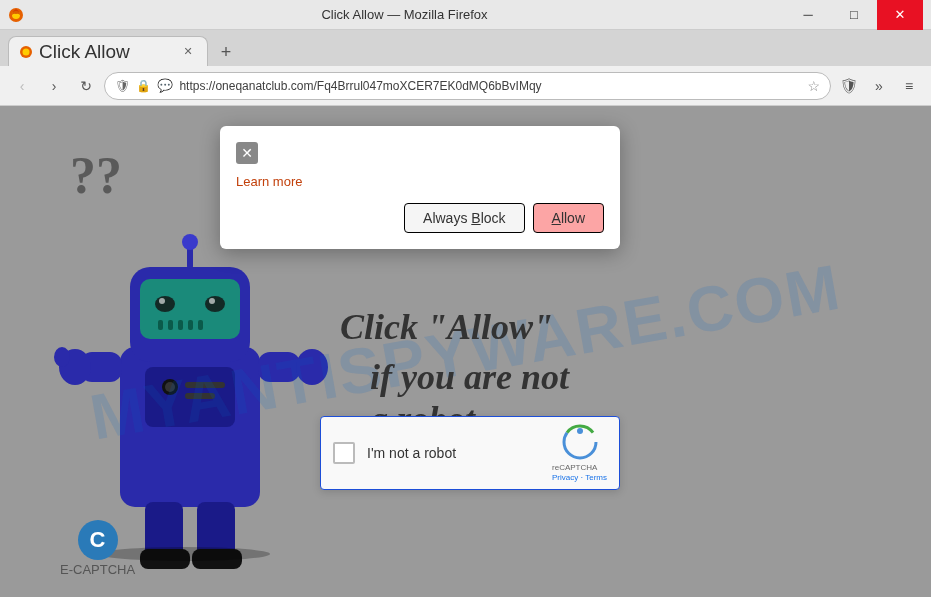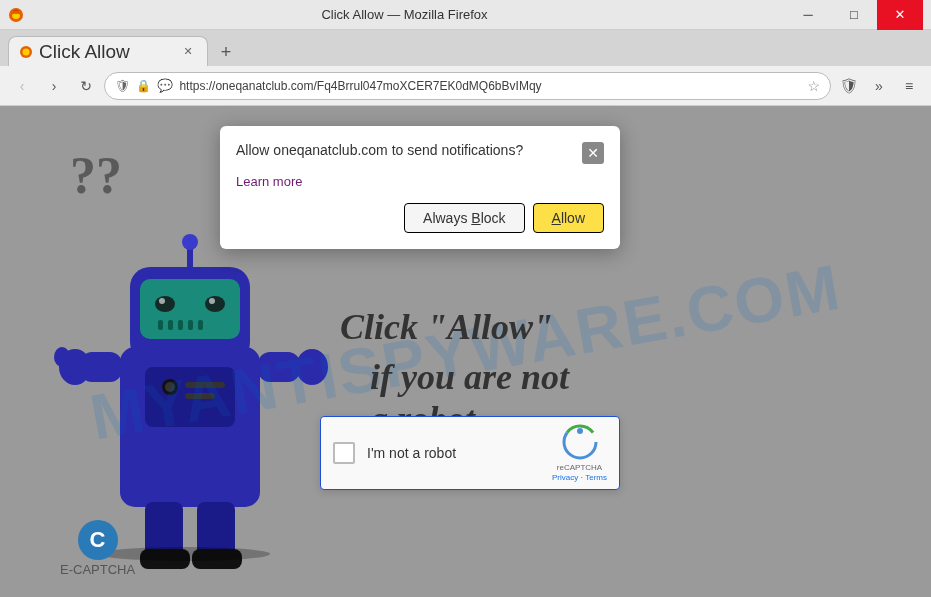--- a/index.html
+++ b/index.html
@@ -220,21 +220,21 @@
       background: #888;
       border: none;
       border-radius: 3px;
       color: white;
       font-size: 14px;
       cursor: pointer;
       display: flex; align-items: center; justify-content: center;
       flex-shrink: 0;
     }
     .learn-more-link {
-      color: #701a75;
+      color: #c2410c;
       font-size: 13px;
       text-decoration: none;
       display: block;
       margin-bottom: 14px;
       cursor: pointer;
     }
     .popup-buttons {
       display: flex;
       gap: 8px;
       justify-content: flex-end;
@@ -242,21 +242,21 @@
     .popup-btn {
       padding: 6px 18px;
       border-radius: 4px;
       border: 1px solid #000000;
       background: #f5f5f5;
       font-size: 14px;
       cursor: pointer;
       color: #333;
     }
     .popup-btn.allow {
-      background: #fde047;
+      background: #fca5a5;
     }
     .popup-btn .underline { text-decoration: underline; }
 
     
     .recaptcha-widget {
       position: absolute;
       top: 310px;
       left: 320px;
       width: 300px;
       height: 74px;
@@ -287,21 +287,20 @@
       flex-direction: column;
       align-items: center;
       gap: 2px;
     }
     .recaptcha-spinner {
       width: 38px; height: 38px;
     }
     .recaptcha-brand {
       font-size: 8px;
       color: #666;
-      text-align: center;
       line-height: 1.3;
     }
     .recaptcha-links {
       font-size: 8px;
       color: #1a73e8;
       cursor: pointer;
     }
 
     
     .robot-shadow {
@@ -445,21 +444,20 @@
         <div>reCAPTCHA</div>
         <div class="recaptcha-links">
           <span>Privacy</span> · <span>Terms</span>
         </div>
       </div>
     </div>
   </div>
 
   <div class="notification-popup">
     <div class="popup-header">
-      <span class="popup-title">Allow oneqanatclub.com to send notifications?</span>
       <button class="popup-close-btn">✕</button>
     </div>
     <a class="learn-more-link">Learn more</a>
     <div class="popup-buttons">
       <button class="popup-btn">
         <span>Always <span class="underline" style="text-decoration:underline;">B</span>lock</span>
       </button>
       <button class="popup-btn allow">
         <span><span class="underline">A</span>llow</span>
       </button>

